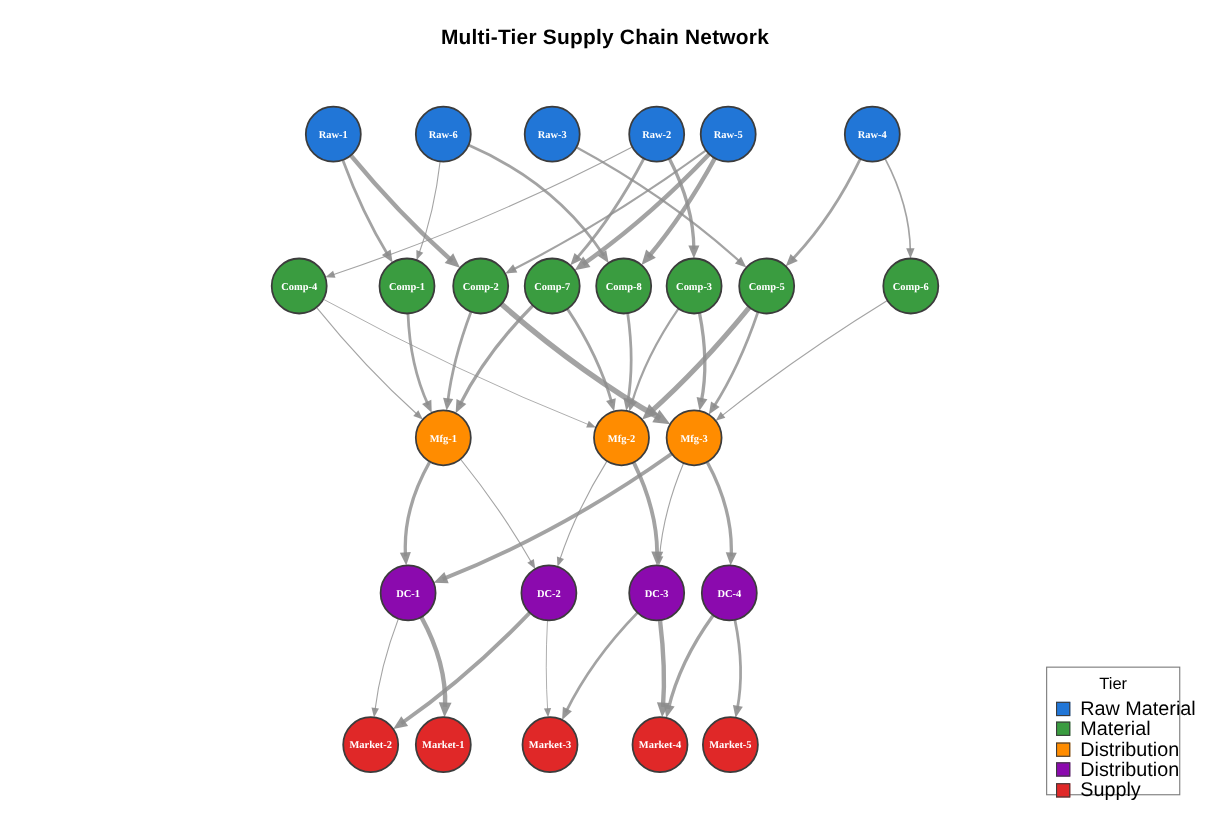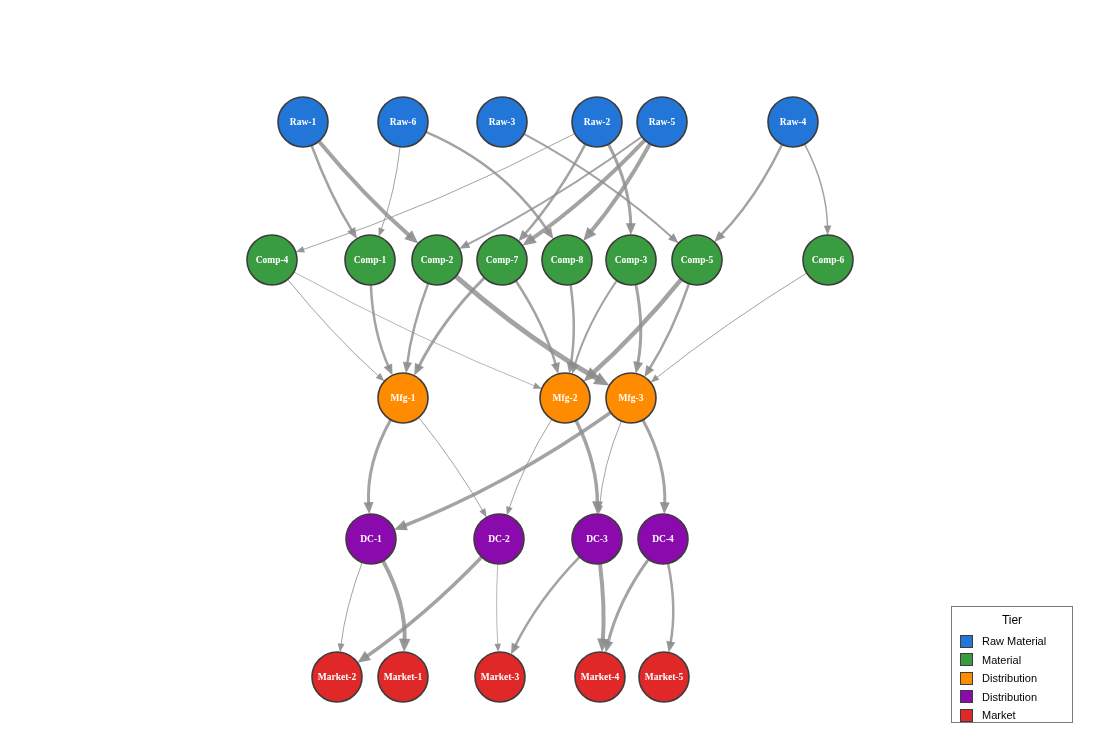--- a/index.html
+++ b/index.html
@@ -4,32 +4,33 @@
 <style>
   html,body{margin:0;padding:0;background:#ffffff;width:1100px;height:750px;overflow:hidden;}
   #stage{position:relative;width:1100px;height:750px;background:#ffffff;
          font-family:"Liberation Sans",sans-serif;}
   #chart-title{position:absolute;top:24px;left:0;width:1100px;text-align:center;
          font-size:19px;font-weight:bold;color:#000;letter-spacing:0.2px;}
   #graph{position:absolute;left:0;top:0;}
   #legend{position:absolute;left:951px;top:606px;width:122px;height:117px;
          background:#ffffff;border:1px solid #7a7a7a;box-sizing:border-box;
          padding:5px 8px 4px 8px;}
-  #legend .legend-title{text-align:center;font-size:12px;color:#000;margin:1px 0 5px 0;}
+  #legend .legend-title{text-align:center;font-size:15px;color:#000;margin:1px 0 5px 0;}
   #legend .legend-row{display:flex;align-items:center;height:18.5px;}
   #legend .swatch{width:13px;height:13px;border:1px solid #3c3c3c;box-sizing:border-box;
          margin-right:9px;flex:0 0 auto;}
-  #legend .legend-label{font-size:11px;color:#000;white-space:nowrap;}
+  #legend .legend-label{font-size:18px;color:#000;white-space:nowrap;}
   text.node-label{font-family:"Liberation Serif","DejaVu Serif",serif;font-weight:bold;
          fill:#ffffff;}
 </style>
 </head>
 <body>
 
 <div id="stage">
+  <div id="chart-title">Multi-Tier Supply Chain Network</div>
 
   <svg id="graph" width="1100" height="750" viewBox="0 0 1100 750">
       <g>
         <g>
           <path d="M 311.6 145.5 Q 329.6 194.3 352.9 232.2" fill="none" stroke="#8C8C8C" stroke-width="2.5" stroke-opacity="0.8"></path>
           <polygon points="356.9,238.7 347.2,231.8 355.1,226.9" fill="#8C8C8C" fill-opacity="0.9"></polygon>
         </g>
         <g>
           <path d="M 318.9 141.3 Q 364.5 196.4 411.2 237.3" fill="none" stroke="#8C8C8C" stroke-width="4" stroke-opacity="0.8"></path>
           <polygon points="418.2,243.5 404.3,239.0 412.0,230.3" fill="#8C8C8C" fill-opacity="0.9"></polygon>
@@ -312,16 +313,16 @@
     <div class="legend-row">
       <span class="swatch" style="background: rgb(255, 140, 0);"></span>
       <span class="legend-label">Distribution</span>
     </div>
     <div class="legend-row">
       <span class="swatch" style="background: rgb(139, 10, 174);"></span>
       <span class="legend-label">Distribution</span>
     </div>
     <div class="legend-row">
       <span class="swatch" style="background: rgb(224, 40, 40);"></span>
-      <span class="legend-label">Market</span>
+      <span class="legend-label">Supply</span>
     </div>
   </div>
 </div>
 
 </body></html>

